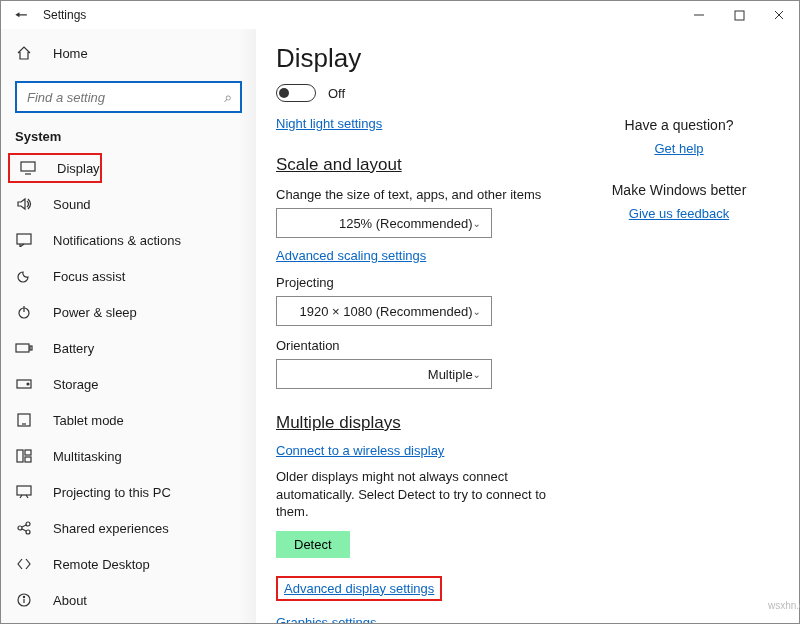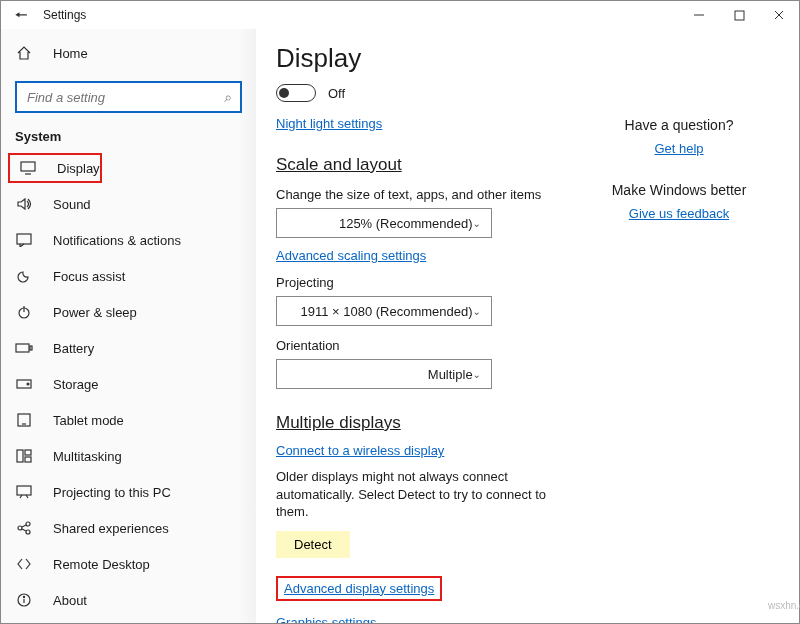--- a/index.html
+++ b/index.html
@@ -68,21 +68,21 @@
   .link { color: #0a66c2; font-size: 13px; cursor: pointer; display: inline-block; text-decoration: underline; }
   .setting-label { font-size: 13px; margin-top: 12px; margin-bottom: 6px; }
   .select {
     width: 216px; height: 30px; border: 1px solid #888; background: #fff;
     display: flex; align-items: center; justify-content: flex-end;
     padding: 0 10px; font-size: 13px;
   }
   .chev { font-size: 10px; color: #555; }
   .helper { font-size: 13px; margin: 10px 0; line-height: 1.35; }
   .btn {
-    display: inline-block; background: #fef9c3; padding: 6px 18px; font-size: 13px;
+    display: inline-block; background: #86efac; padding: 6px 18px; font-size: 13px;
     border: none; cursor: default;
   }
   .box-red { border: 2px solid #e21b1b; display: inline-block; padding: 3px 6px; }
   .aside .ask { font-size: 14px; margin-bottom: 8px; }
   .aside .block { margin-bottom: 26px; }
   .watermark { color: #bbb; font-size: 10px; }
 </style>
 </head>
 <body>
 
@@ -260,21 +260,21 @@
       <h2>Scale and layout</h2>
       <div class="setting-label">Change the size of text, apps, and other items</div>
       <div class="select">
         <span>125% (Recommended)</span>
         <span class="chev">⌄</span>
       </div>
       <div style="margin-top:10px"><span class="link">Advanced scaling settings</span></div>
 
       <div class="setting-label">Projecting</div>
       <div class="select">
-        <span>1911 × 1080 (Recommended)</span>
+        <span>1920 × 1080 (Recommended)</span>
         <span class="chev">⌄</span>
       </div>
 
       <div class="setting-label">Orientation</div>
       <div class="select">
         <span>Multiple</span>
         <span class="chev">⌄</span>
       </div>
 
       <h2>Multiple displays</h2>

